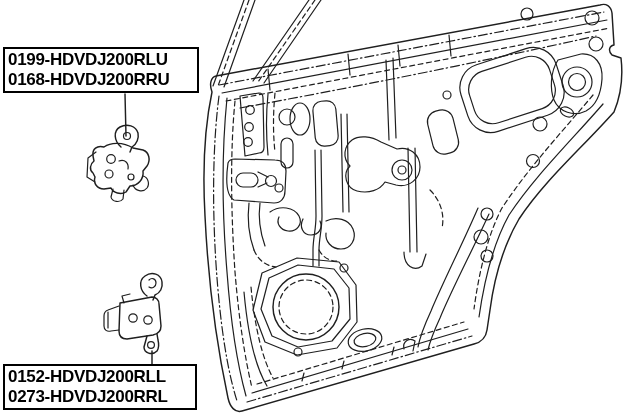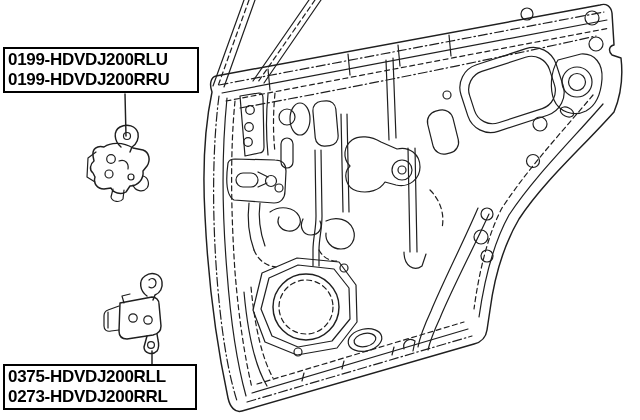--- a/index.html
+++ b/index.html
@@ -199,21 +199,21 @@
       <circle class="s" cx="151" cy="345" r="3.4"></circle>
       <path class="s" d="M124,303 L122,296 L130,294"></path>
     </g>
 
     <path class="s w" d="M125,94 L126,136"></path>
     <path class="s w" d="M152,351 L152,364"></path>
   </svg>
 
   <div class="label-box upper">
     <div>0199-HDVDJ200RLU</div>
-    <div>0199-HDVDJ200RRU</div>
+    <div>0168-HDVDJ200RRU</div>
   </div>
 
   <div class="label-box lower">
-    <div>0375-HDVDJ200RLL</div>
+    <div>0152-HDVDJ200RLL</div>
     <div>0273-HDVDJ200RRL</div>
   </div>
 
 </div>
 
 </body></html>

